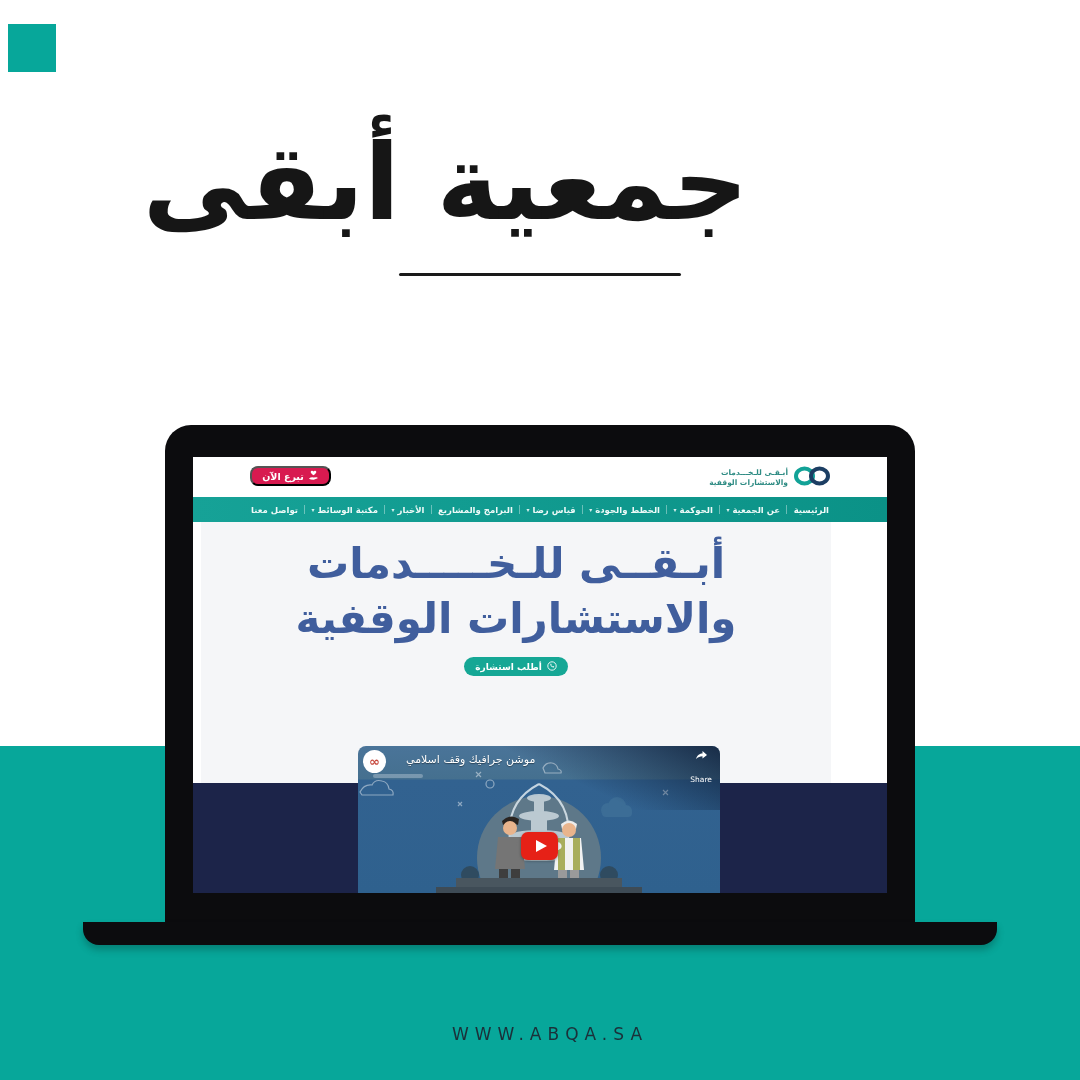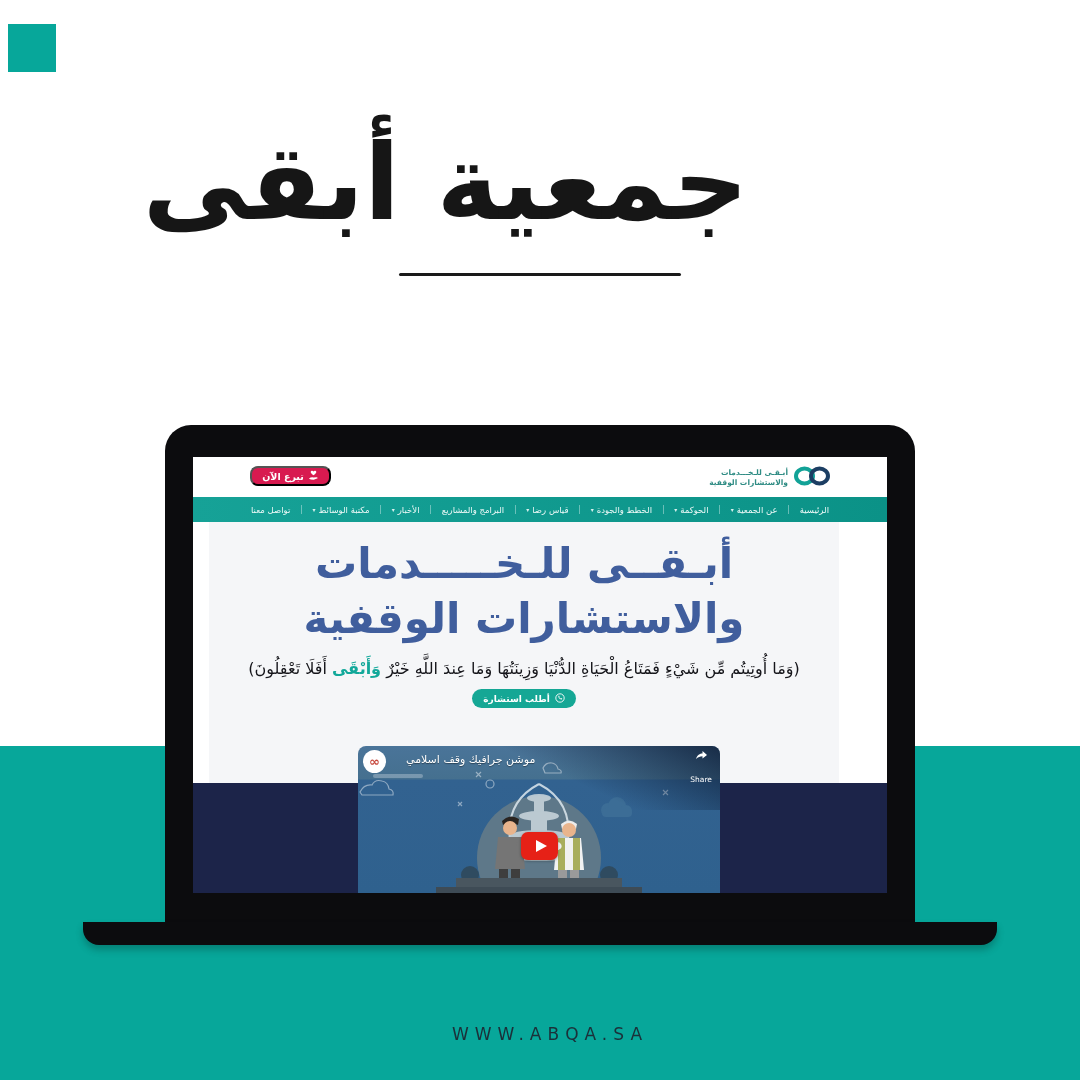--- a/index.html
+++ b/index.html
@@ -27,27 +27,27 @@
   .site-header{position:absolute;left:0;top:0;width:694px;height:40px;background:#ffffff;}
   .logo{position:absolute;top:7px;right:56px;height:27px;display:flex;flex-direction:row;align-items:center;gap:5px;}
   .logo-text{text-align:right;color:#2f8c84;font-weight:bold;font-size:7.5px;line-height:9.5px;white-space:nowrap;}
   .donate-btn{position:absolute;left:57px;top:9px;width:81px;height:20px;background:#D81A50;border-radius:8px;
     display:flex;align-items:center;justify-content:center;gap:4px;color:#fff;font-size:9.5px;font-weight:bold;}
 
   
   .main-nav{position:absolute;left:0;top:40px;width:694px;height:25px;
     background:linear-gradient(270deg,#0b9287,#16a297);
     display:flex;align-items:center;justify-content:space-between;padding:0 58px;}
-  .nav-item{display:flex;align-items:center;gap:3px;color:#eefaf8;font-size:8.5px;font-weight:normal;
+  .nav-item{display:flex;align-items:center;gap:3px;color:#eefaf8;font-size:8.5px;font-weight:bold;
     white-space:nowrap;text-decoration:none;cursor:pointer;}
   .nav-caret{font-size:6px;opacity:.9;}
   .nav-sep{width:1px;height:9px;background:rgba(255,255,255,.38);}
 
   
-  .hero{position:absolute;left:16px;top:65px;width:630px;height:261px;background:#F5F6F8;text-align:center;}
+  .hero{position:absolute;left:8px;top:65px;width:630px;height:261px;background:#F5F6F8;text-align:center;}
   .hero-heading{padding-top:14px;font-size:42px;line-height:55px;font-weight:bold;color:#405E9D;}
   .verse{margin-top:13px;font-size:16px;color:#15151a;font-weight:500;}
   .verse .hl{color:#12A89A;font-weight:bold;}
   .cta-btn{margin-top:11px;display:inline-flex;align-items:center;gap:5px;height:19px;padding:0 11px;
     background:#15A795;border-radius:10px;color:#fff;font-size:9px;font-weight:bold;border:none;cursor:pointer;}
 
   
   .navy-strip{position:absolute;left:0;top:326px;width:694px;height:110px;background:#1C2449;}
   .video-player{position:absolute;left:165px;top:289px;width:362px;height:147px;border-radius:8px 8px 0 0;
     overflow:hidden;direction:ltr;cursor:pointer;
@@ -145,25 +145,20 @@
         <a class="nav-item">
             <span>تواصل معنا</span>
           </a>
       </nav>
 
       <section class="hero">
         <div class="hero-heading">
           <div>أبـقــى للـخـــــدمات</div>
           <div>والاستشارات الوقفية</div>
         </div>
-        <div class="verse">
-          <span>(وَمَا أُوتِيتُم مِّن شَيْءٍ فَمَتَاعُ الْحَيَاةِ الدُّنْيَا وَزِينَتُهَا وَمَا عِندَ اللَّهِ خَيْرٌ</span>
-          <span class="hl">وَأَبْقَى</span>
-          <span>أَفَلَا تَعْقِلُونَ)</span>
-        </div>
         <div>
           <button class="cta-btn">
             <span>
               <svg width="10" height="10" viewBox="0 0 10 10">
                 <circle cx="5" cy="5" r="4.2" fill="none" stroke="#fff" stroke-width="0.9"></circle>
                 <path d="M3.3 3.1 c0 2 1.5 3.5 3.5 3.5 l.5 -.9 -1.1 -.6 -.5 .4 c-.7 -.3 -1.2 -.8 -1.5 -1.5 l.4 -.5 -.6 -1.1 z" fill="#fff"></path>
               </svg>
             </span>
             <span>أطلب استشارة</span>
           </button>

